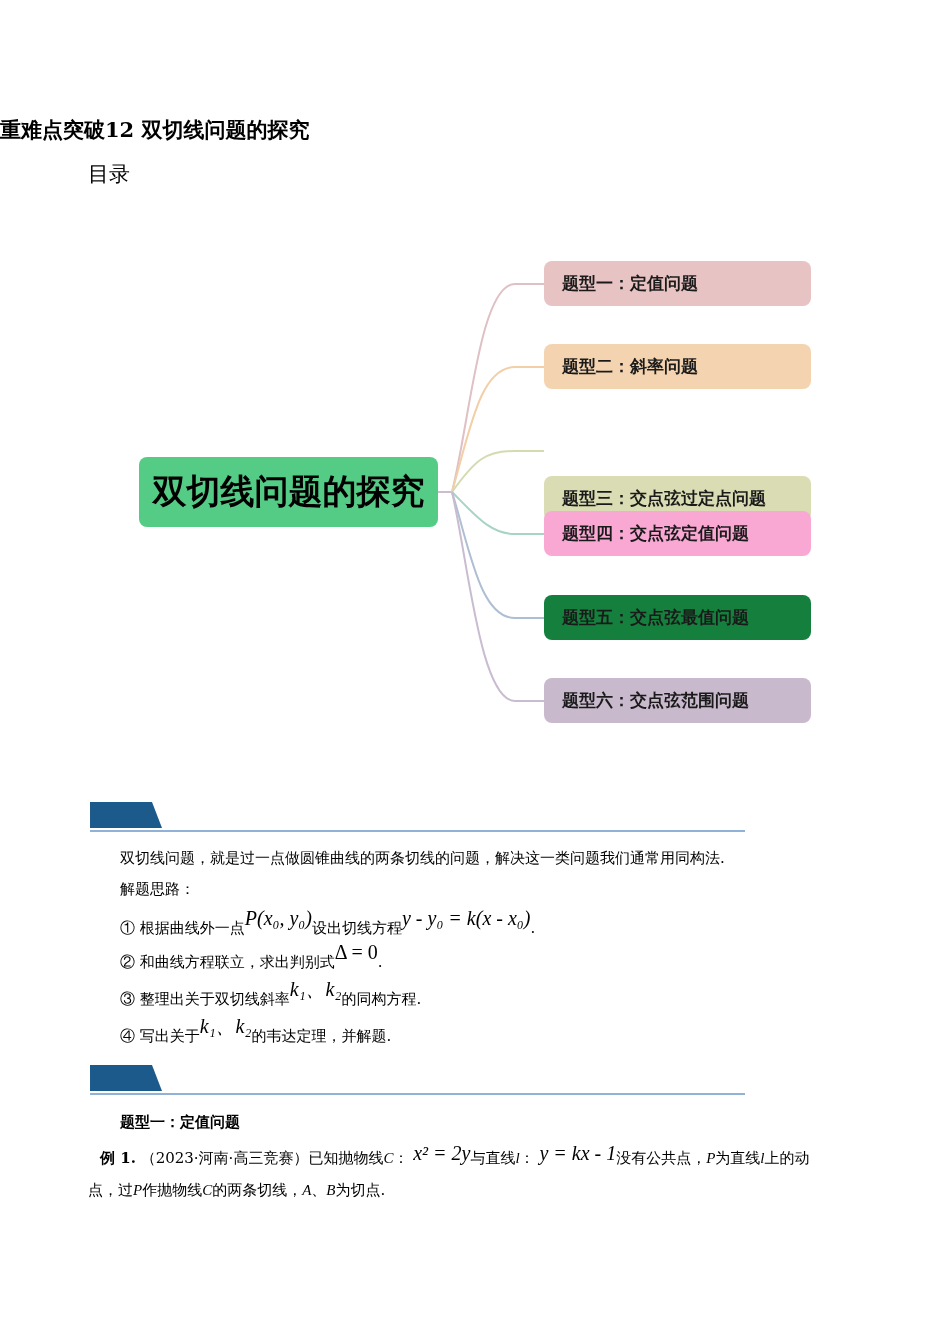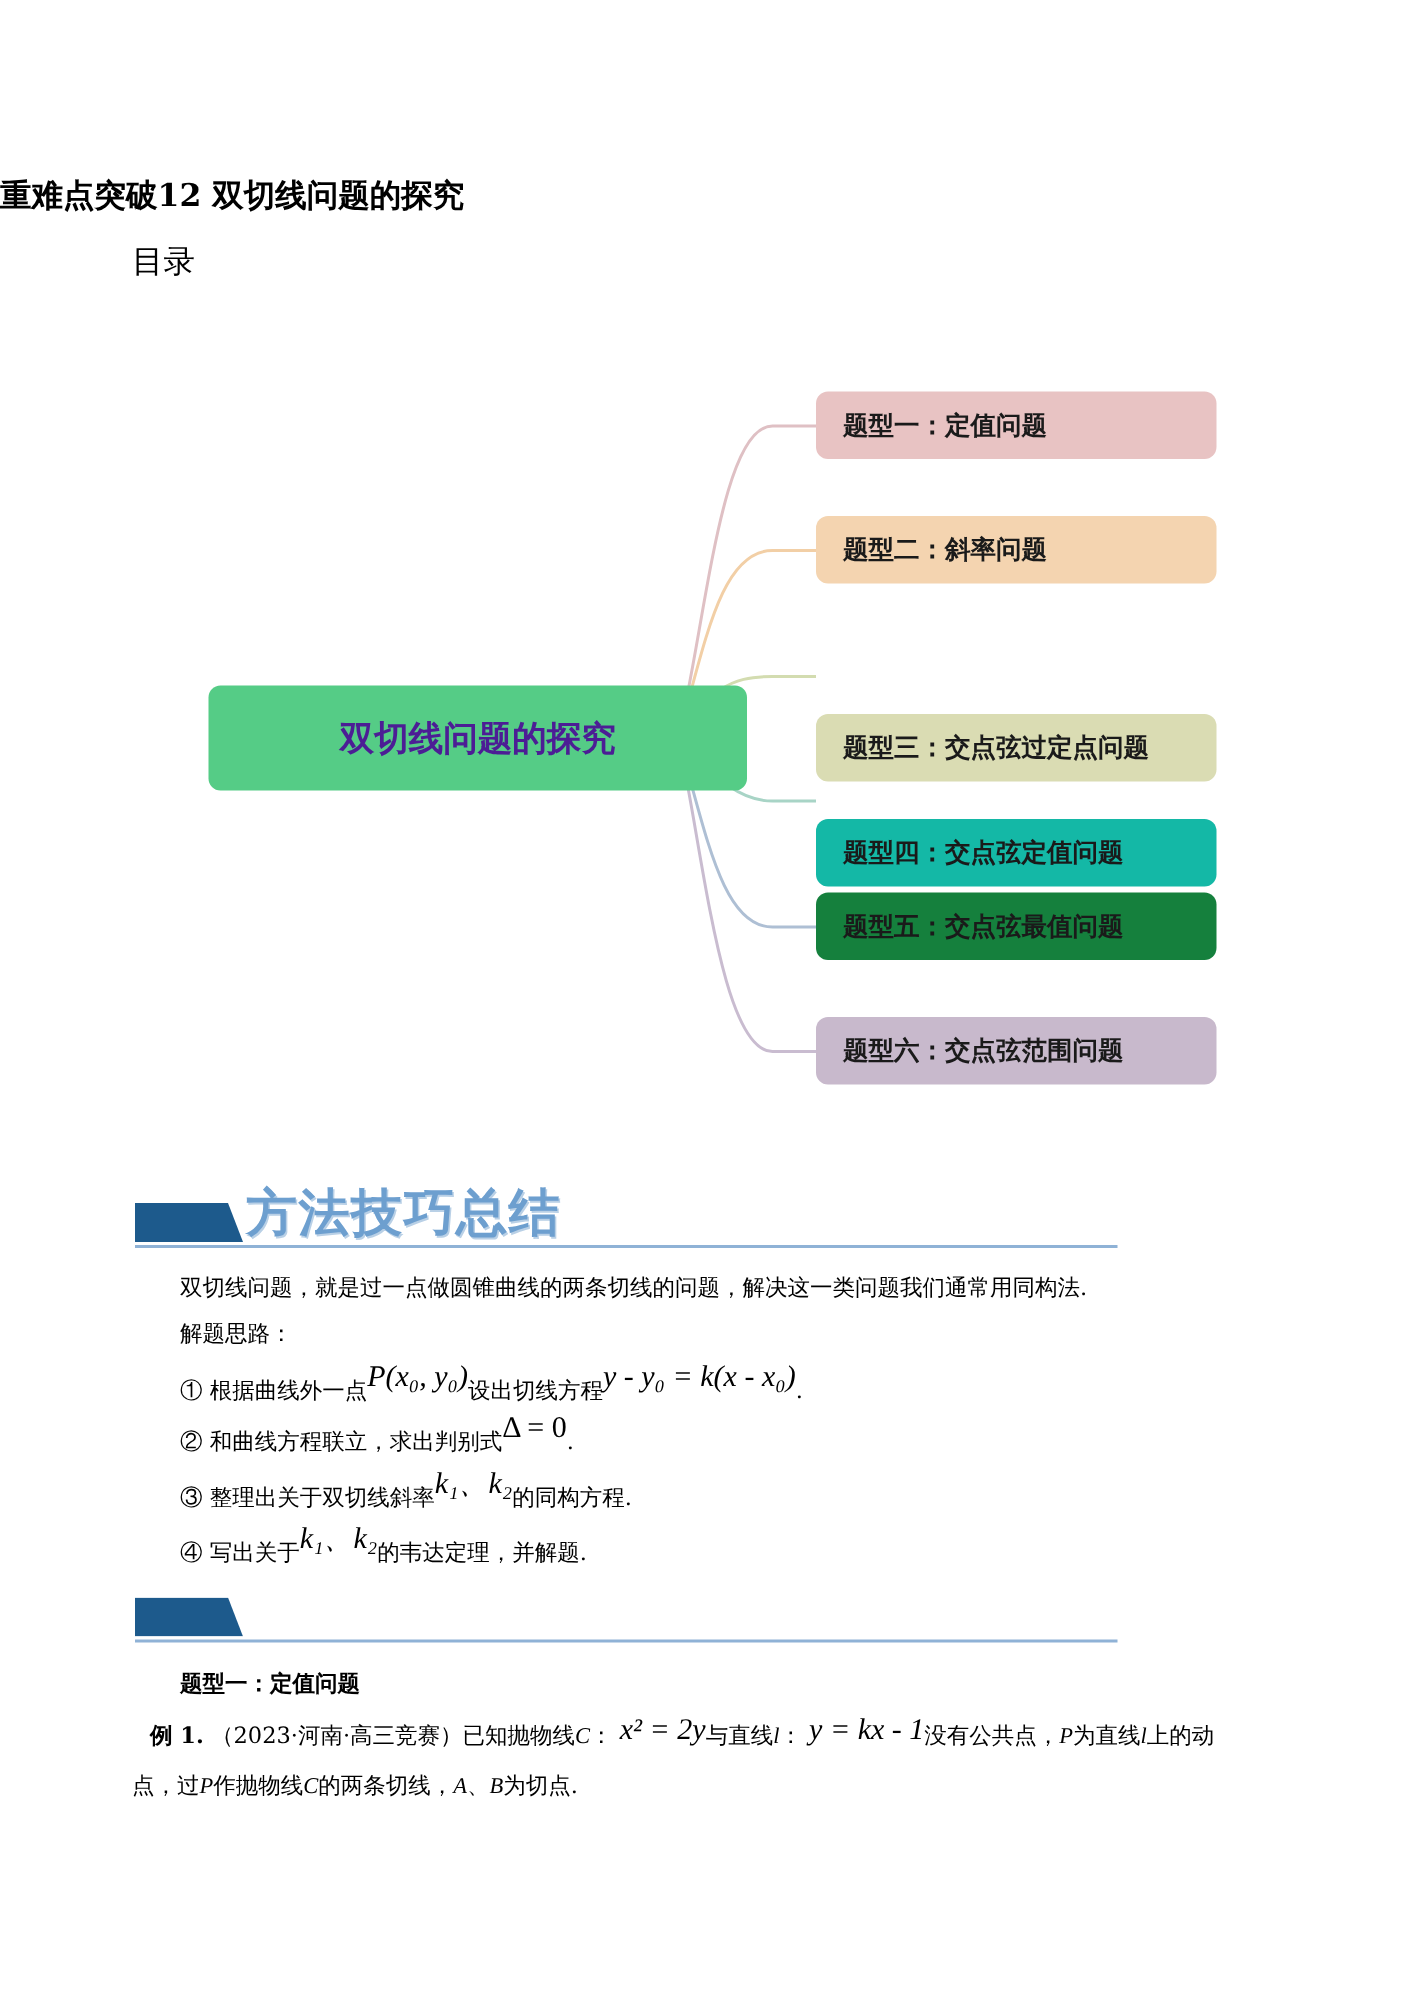--- a/index.html
+++ b/index.html
@@ -4,23 +4,23 @@
 <style>
   html, body { margin:0; padding:0; background:#ffffff; }
   body { width:950px; height:1344px; position:relative; overflow:hidden;
          font-family:"DejaVu Serif","Liberation Serif",serif; color:#000; }
   .abs { position:absolute; }
   .title { left:0; width:950px; top:116px; font-size:21px; font-weight:bold;
            font-family:"DejaVu Serif","Liberation Serif",serif; }
   .toc-label { left:88px; top:160px; font-size:21px; font-family:"DejaVu Sans","Liberation Sans",sans-serif; }
 
   
-  .root { left:139px; top:457px; width:359px; height:70px; border-radius:8px; background:#55cc86;
+  .root { left:139px; top:457px; width:299px; height:70px; border-radius:8px; background:#55cc86;
           display:flex; align-items:center; justify-content:center;
-          font-family:"DejaVu Sans","Liberation Sans",sans-serif; font-weight:bold; font-size:23px; color:#4c1d95; }
+          font-family:"DejaVu Sans","Liberation Sans",sans-serif; font-weight:bold; font-size:34px; color:#000000; }
   .branch { left:544px; width:267px; height:45px; border-radius:8px;
             display:flex; align-items:center; padding-left:18px; box-sizing:border-box;
             font-family:"DejaVu Sans","Liberation Sans",sans-serif; font-weight:bold; font-size:17px; color:#1a1a1a; }
   svg.links { position:absolute; left:0; top:0; }
 
   
   .sec { left:90px; width:655px; height:44px; }
   .sec .bar { position:absolute; left:0; top:12px; width:72px; height:26px; background:#1d5a8c;
               clip-path:polygon(0 0, 62px 0, 100% 100%, 0 100%); }
   .sec .txt { position:absolute; left:74px; top:-4px; font-size:34px; font-weight:bold; color:#6d9fcf;
@@ -48,27 +48,26 @@
   <path d="M452 492 C 475 515, 490 534, 515 534 L 544 534" fill="none" stroke="#a8d4c6" stroke-width="2"></path>
   <path d="M452 492 C 470 550, 480 618, 515 618 L 544 618" fill="none" stroke="#aebfd4" stroke-width="2"></path>
   <path d="M452 492 C 468 560, 480 701, 515 701 L 544 701" fill="none" stroke="#c9bcd0" stroke-width="2"></path>
 </svg>
 
 <div class="abs root">双切线问题的探究</div>
 
 <div class="abs branch" style="top:261px;background:#e8c3c3;">题型一：定值问题</div>
 <div class="abs branch" style="top:344px;background:#f4d4b0;">题型二：斜率问题</div>
 <div class="abs branch" style="top:428px;background:#dadcb3;margin-top:48px;">题型三：交点弦过定点问题</div>
-<div class="abs branch" style="top:511px;background:#14b8a6;margin-top:35px;">题型四：交点弦定值问题</div>
+<div class="abs branch" style="top:511px;background:#f9a8d4;">题型四：交点弦定值问题</div>
 <div class="abs branch" style="top:595px;background:#15803d;">题型五：交点弦最值问题</div>
 <div class="abs branch" style="top:678px;background:#c8b9cc;">题型六：交点弦范围问题</div>
 
 <div class="abs sec" style="top:790px;">
   <div class="bar"></div>
-  <div class="txt">方法技巧总结</div>
   <div class="rule"></div>
 </div>
 
 <div class="abs para" style="left:120px;top:848px;">双切线问题，就是过一点做圆锥曲线的两条切线的问题，解决这一类问题我们通常用同构法.</div>
 <div class="abs para" style="left:120px;top:879px;">解题思路：</div>
 
 <div class="abs para" style="left:120px;top:916px;">
   <span>① 根据曲线外一点</span><span class="math raised">P(x₀, y₀)</span><span>设出切线方程</span><span class="math raised">y - y₀ = k(x - x₀)</span><span>.</span>
 </div>
 

